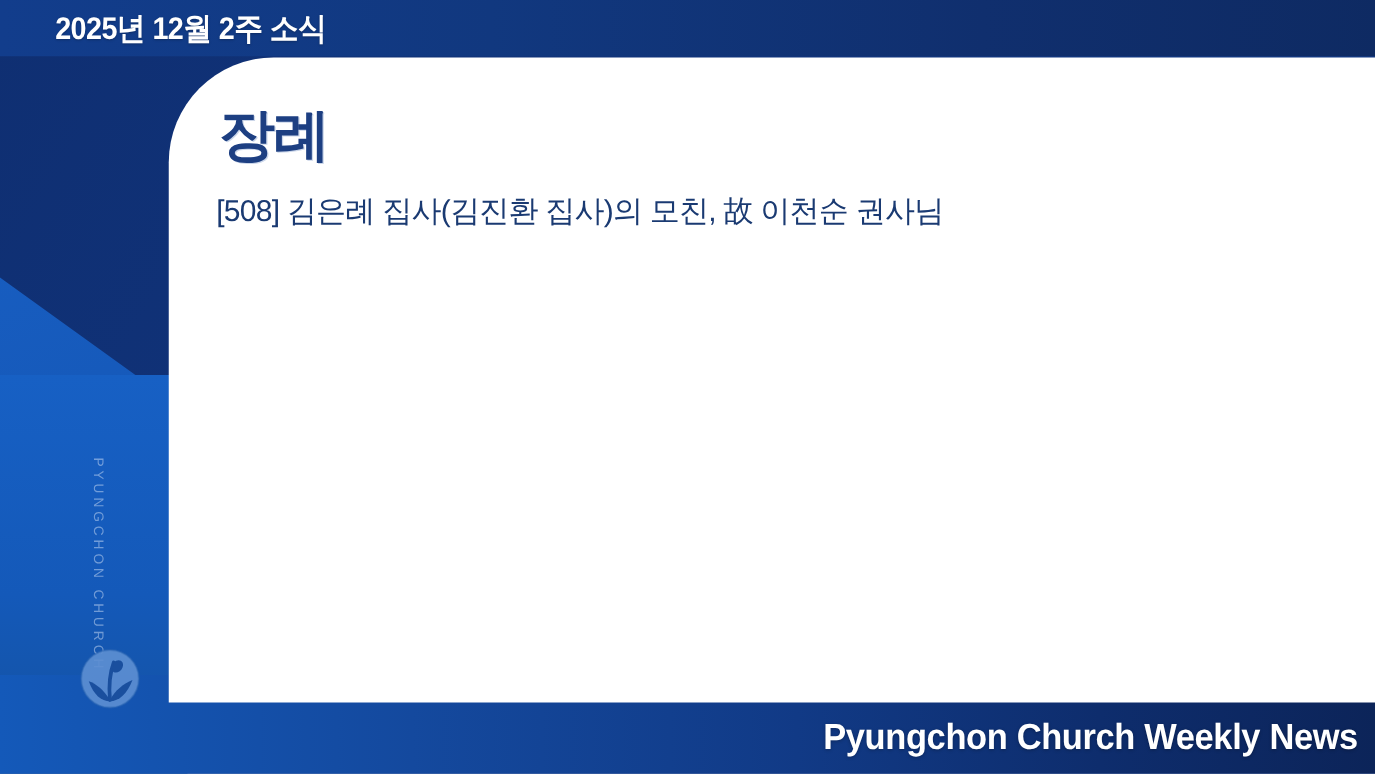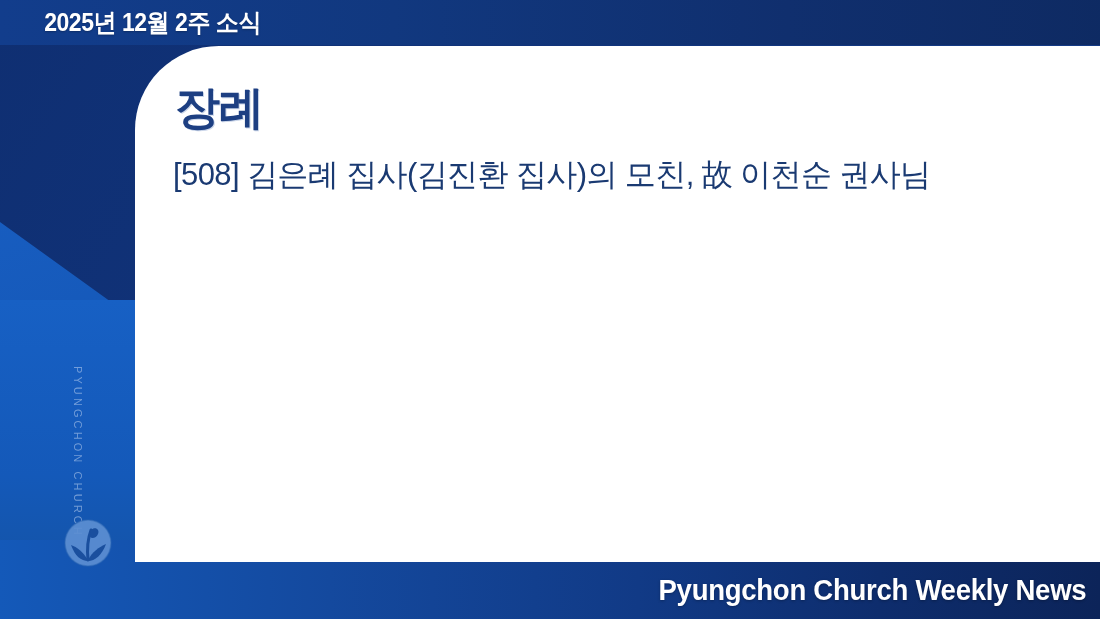--- a/index.html
+++ b/index.html
@@ -100,21 +100,21 @@
     letter-spacing: -1px;
     text-shadow: 1px 1px 0 rgba(160,180,215,0.55);
   }
   .card-body {
     position: absolute;
     left: 38px;
     top: 108px;
     right: 40px;
   }
   .notice-line {
-    font-size: 31px;
+    font-size: 24px;
     color: #1a3a72;
     letter-spacing: -0.6px;
     line-height: 1.35;
     margin-bottom: 74px;
     white-space: nowrap;
   }
 
   
   .vertical-brand {
     position: absolute;

